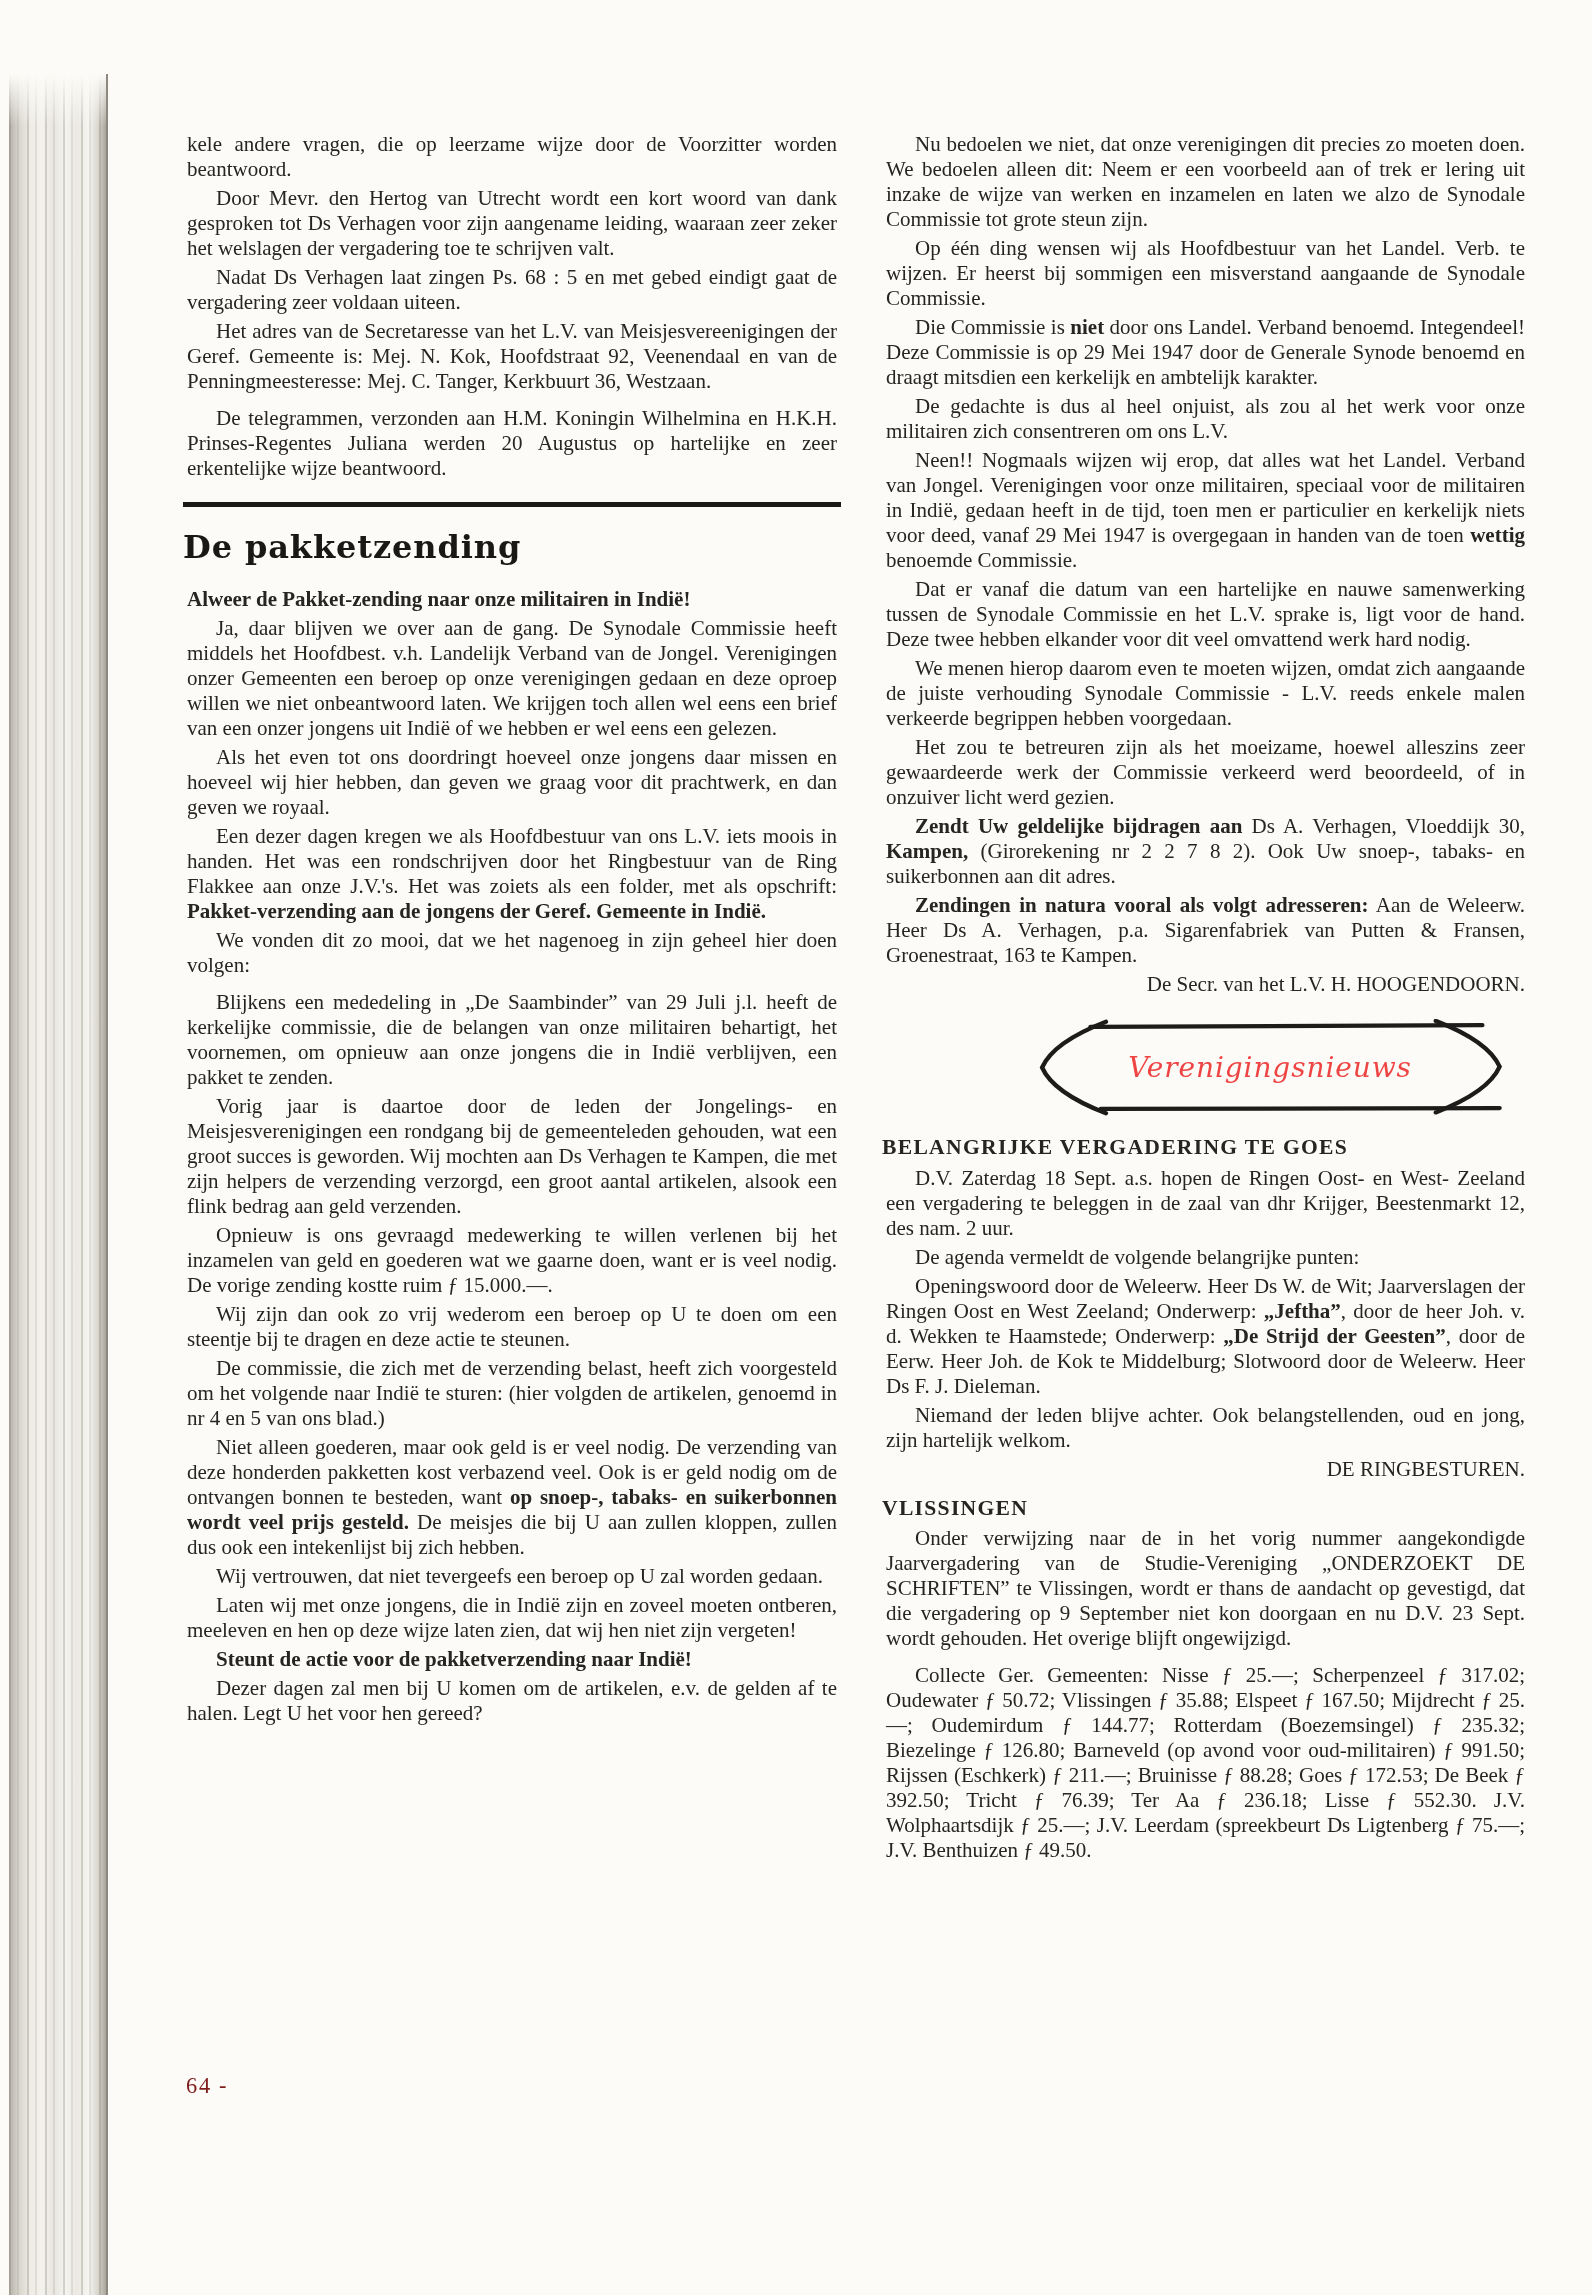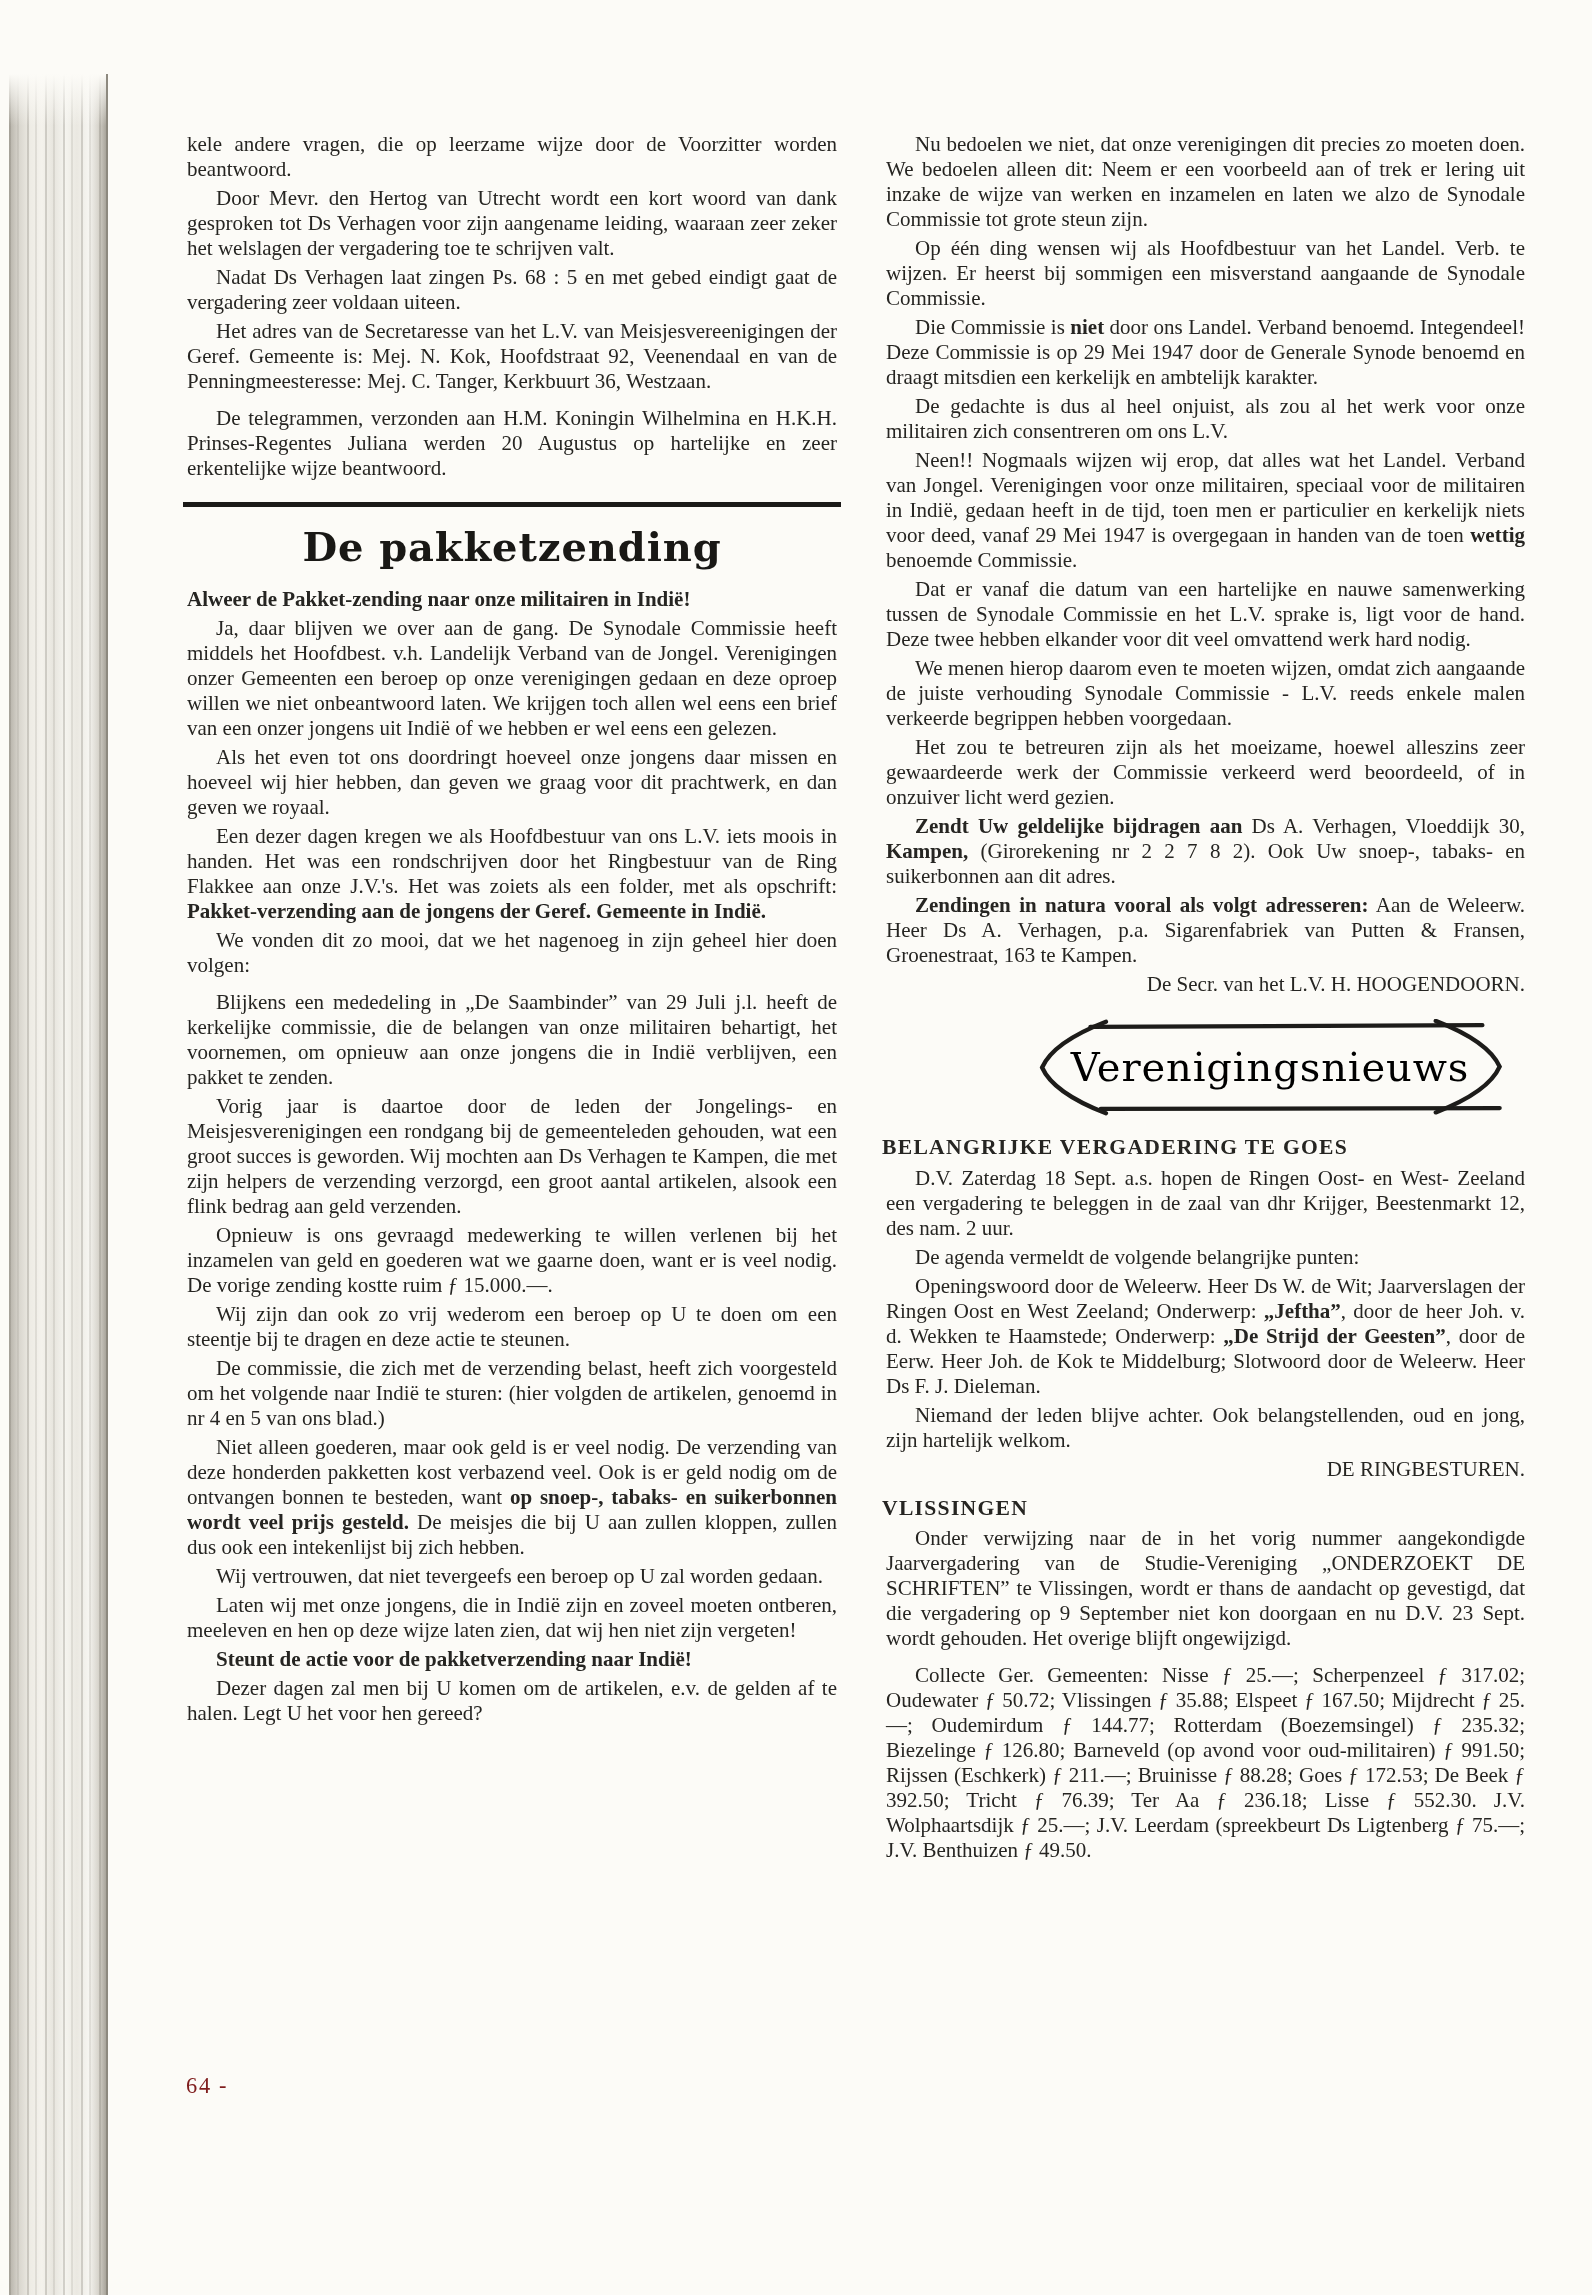--- a/index.html
+++ b/index.html
@@ -32,39 +32,39 @@
   .col-right{left:882px;width:647px;}
   .p{margin:4px;text-indent:29px;text-align:justify;}
   .p.flush{text-indent:0;}
   .p.sp{margin-top:12px;}
   .b,.p .b{font-weight:bold;}
   .lead{font-weight:bold;text-indent:0;text-align:left;}
   .sig{text-align:right;text-indent:0;}
   .rule{height:5.2px;background:#1b1a18;margin:21px 0 0 0;}
   h1.headline{
     font-family:"DejaVu Serif","Liberation Serif",serif;
-    font-size:40px;line-height:52px;font-weight:bold;
-    text-align:center;margin:14px 0 14px 0;letter-spacing:0.9px;color:#191815;
+    font-size:32px;line-height:52px;font-weight:bold;
+    text-align:left;margin:14px 0 14px 0;letter-spacing:0.9px;color:#191815;
   }
   h2.subhead{
     font-size:21.6px;line-height:25px;font-weight:bold;letter-spacing:1.3px;
     margin:19px 0 5.2px 0;
   }
   h2.subhead.tight{margin-top:14px;}
   .banner{
     position:relative;width:518px;height:97px;
     margin:22.4px 0 15.5px auto;
   }
   .banner svg{position:absolute;inset:0;}
   .banner-text{
     position:absolute;left:0;right:0;top:21px;
     text-align:center;
-    font-size:40px;line-height:55px;
+    font-style:italic;font-size:28px;line-height:55px;
     font-family:"DejaVu Serif","Liberation Serif",serif;
-    color:#000000;letter-spacing:0.9px;
+    color:#ef4444;letter-spacing:0.9px;
   }
   .pageno{
     position:absolute;left:186px;top:2073px;
     font-size:22.4px;letter-spacing:1.7px;color:#7f1d1d;
   }
 </style>
 </head>
 <body>
 
 <div class="page">

